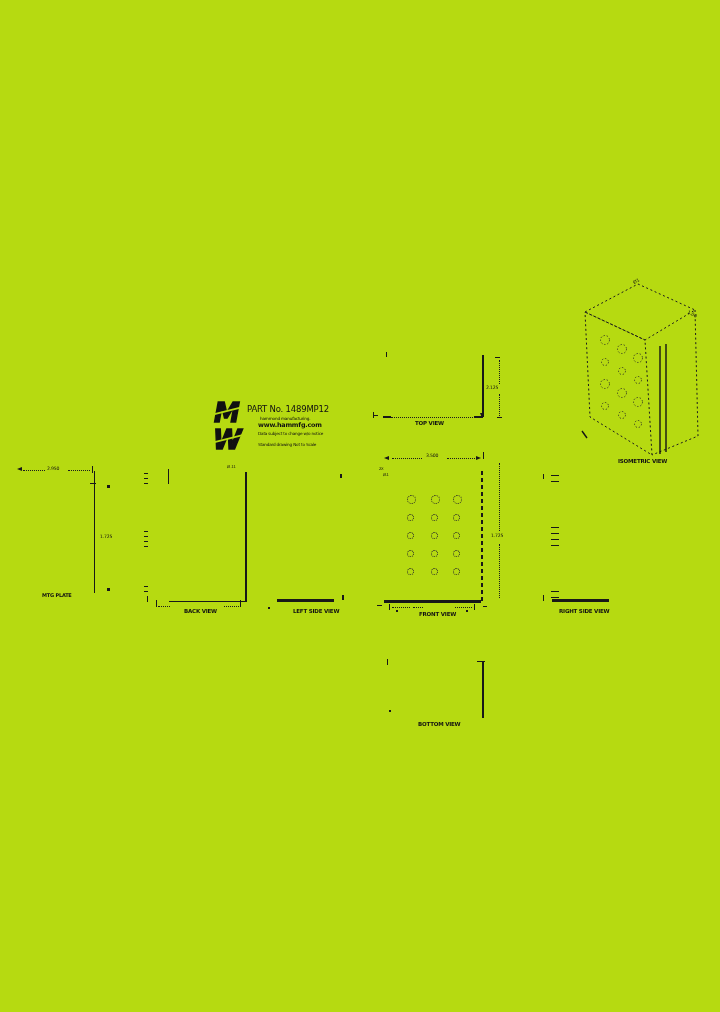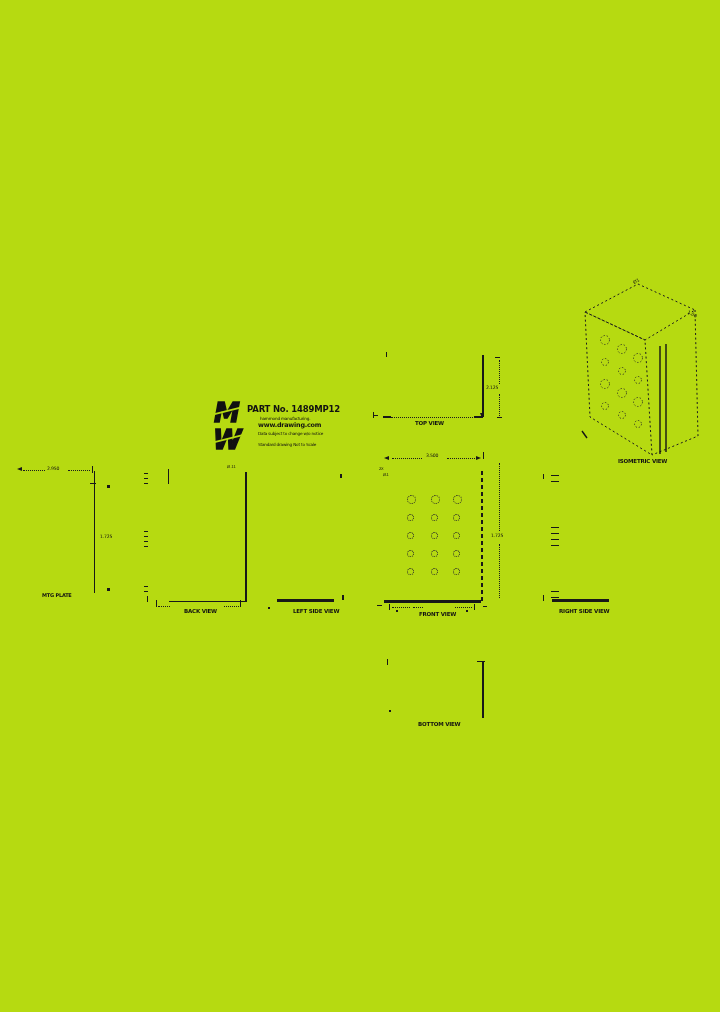--- a/index.html
+++ b/index.html
@@ -17,39 +17,39 @@
   .tiny{position:absolute;font-size:3.8px;white-space:nowrap;color:#121212;letter-spacing:-0.3px}
   .hole{position:absolute;border:1px dotted #2a2a2a;border-radius:50%}
   .arrow-r{position:absolute;width:0;height:0;border-left:5px solid #181818;border-top:2px solid rgba(0,0,0,0);border-bottom:2px solid rgba(0,0,0,0)}
   .arrow-l{position:absolute;width:0;height:0;border-right:5px solid #181818;border-top:2px solid rgba(0,0,0,0);border-bottom:2px solid rgba(0,0,0,0)}
   .arrow-d{position:absolute;width:0;height:0;border-top:5px solid #181818;border-left:2px solid rgba(0,0,0,0);border-right:2px solid rgba(0,0,0,0)}
   .iso-line{fill:none;stroke:#1c1c1c;stroke-width:1;stroke-dasharray:2 2.6}
   .iso-solid{fill:none;stroke:#141414;stroke-width:1.4}
   .iso-hole{fill:none;stroke:#242424;stroke-width:0.8;stroke-dasharray:1.4 1.8}
   .iso-dim{font-size:4.6px;fill:#121212;font-family:"DejaVu Sans",sans-serif}
   .logo-letter{font-family:"DejaVu Sans",sans-serif;font-weight:bold;font-style:italic;fill:#111;stroke:#111;stroke-width:1.4}
-  .part-no{position:absolute;font-size:8.5px;font-weight:bold;letter-spacing:-0.2px;white-space:nowrap;color:#111}
+  .part-no{position:absolute;font-size:8.5px;font-weight:normal;letter-spacing:-0.2px;white-space:nowrap;color:#111}
   .tb-small{position:absolute;font-size:4.2px;letter-spacing:-0.2px;white-space:nowrap;color:#111}
   .tb-web{position:absolute;font-size:6.4px;font-weight:bold;letter-spacing:-0.2px;white-space:nowrap;color:#111}
 </style>
 </head>
 <body>
 
 <div id="canvas">
 
   <div class="abs" style="left:0;top:0;width:0;height:0">
     <svg class="abs" style="left:213px;top:399px" width="36" height="54" viewBox="0 0 36 54">
       <text class="logo-letter" x="1" y="23" font-size="26">M</text>
       <text class="logo-letter" x="0" y="50" font-size="26">W</text>
       <rect x="0" y="10" width="36" height="2" fill="#b6da11" transform="rotate(-14 18 11)"></rect>
       <rect x="0" y="38" width="36" height="2" fill="#b6da11" transform="rotate(-14 18 39)"></rect>
     </svg>
     <div class="part-no" style="left:247px;top:404px">PART No. 1489MP12</div>
     <div class="tb-small" style="left:260px;top:416px">hammond manufacturing.</div>
-    <div class="tb-web" style="left:258px;top:421px">www.drawing.com</div>
+    <div class="tb-web" style="left:258px;top:421px">www.hammfg.com</div>
     <div class="tb-small" style="left:258px;top:431px">Data subject to change w/o notice</div>
     <div class="tb-small" style="left:258px;top:442px">Standard drawing  Not to Scale</div>
   </div>
 
   <div class="tick" style="left:386px;top:352px;width:1px;height:5px"></div>
   <div class="tick" style="left:495px;top:357px;width:5px;height:1px"></div>
   <div class="ln" style="left:482px;top:355px;width:2px;height:62px"></div>
   <div class="arrow-d" style="left:480px;top:413px"></div>
   <div class="dot-h" style="left:391px;top:417px;width:84px"></div>
   <div class="ln" style="left:383px;top:416px;width:8px;height:2px"></div>

